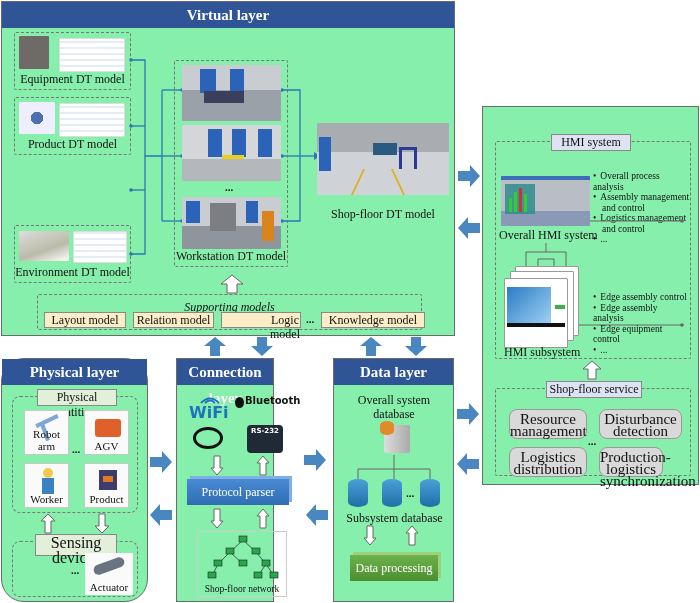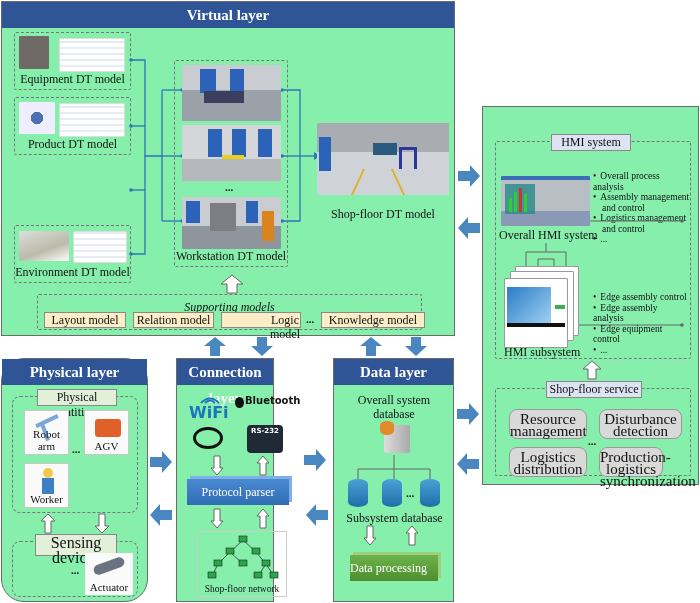--- a/index.html
+++ b/index.html
@@ -199,20 +199,25 @@
     <div class="thumb" style="left:71px;top:13px;width:45px;height:45px;">
       <div class="abs" style="left:10px;top:8px;width:26px;height:18px;background:#e0602a;border-radius:3px;"></div>
       <div class="thumb-label">AGV</div>
     </div>
     <div class="ellipsis" style="left:59px;top:46px;">...</div>
     <div class="thumb" style="left:11px;top:66px;width:45px;height:45px;">
       <div class="abs" style="left:18px;top:4px;width:10px;height:10px;background:#f2c94c;border-radius:50%;"></div>
       <div class="abs" style="left:17px;top:14px;width:12px;height:16px;background:#3b82c4;"></div>
       <div class="thumb-label">Worker</div>
     </div>
+    <div class="thumb" style="left:71px;top:66px;width:45px;height:45px;">
+      <div class="abs" style="left:14px;top:6px;width:18px;height:20px;background:#3d3d6b;"></div>
+      <div class="abs" style="left:18px;top:12px;width:10px;height:6px;background:#e07a20;"></div>
+      <div class="thumb-label">Product</div>
+    </div>
   </div>
 
   <svg width="147" height="30" style="left:0;top:154px;">
     <polygon points="46,1 53,8 49,8 49,20 43,20 43,8 39,8" fill="#fff" stroke="#666" stroke-width="1"></polygon>
     <polygon points="100,20 107,13 103,13 103,1 97,1 97,13 93,13" fill="#fff" stroke="#666" stroke-width="1"></polygon>
   </svg>
 
   <div class="dash" style="left:10px;top:182px;width:126px;height:56px;border-radius:8px;">
     <div class="tag tag-green" style="left:22px;top:-8px;width:82px;height:22px;line-height:15px;font-size:16px;">Sensing devices</div>
     <div class="ellipsis" style="left:58px;top:22px;">...</div>
@@ -301,21 +306,21 @@
   <div class="ellipsis" style="left:72px;top:128px;">...</div>
   <div class="abs" style="left:86px;top:120px;width:20px;height:28px;background:linear-gradient(180deg,#4aa0d8,#1f6fa8);border-radius:10px/5px;"></div>
 
   <div class="abs" style="left:0;top:152px;width:121px;text-align:center;font-size:12px;">Subsystem database</div>
 
   <svg width="121" height="22" style="left:0;top:166px;">
     <polygon points="36,20 42,13 39,13 39,1 33,1 33,13 30,13" fill="#fff" stroke="#666" stroke-width="1"></polygon>
     <polygon points="78,1 84,8 81,8 81,20 75,20 75,8 72,8" fill="#fff" stroke="#666" stroke-width="1"></polygon>
   </svg>
 
-  <div class="abs" style="left:16px;top:196px;width:88px;height:26px;background:linear-gradient(180deg,#6db24a,#4d8e30);color:#fff;font-size:12px;line-height:26px;box-shadow:3px -3px 0 #9bd07c;">
+  <div class="abs" style="left:16px;top:196px;width:88px;height:26px;background:linear-gradient(180deg,#6db24a,#4d8e30);color:#fff;font-size:12px;text-align:center;line-height:26px;box-shadow:3px -3px 0 #9bd07c;">
     <span>Data processing</span>
   </div>
 </div>
 
 <svg width="700" height="603" style="left:0;top:0;pointer-events:none;">
   <g fill="#4a86c0">
 
     <polygon points="458,171 470,171 470,165 480,176 470,187 470,181 458,181"></polygon>
     <polygon points="480,223 468,223 468,217 458,228 468,239 468,233 480,233"></polygon>
 

